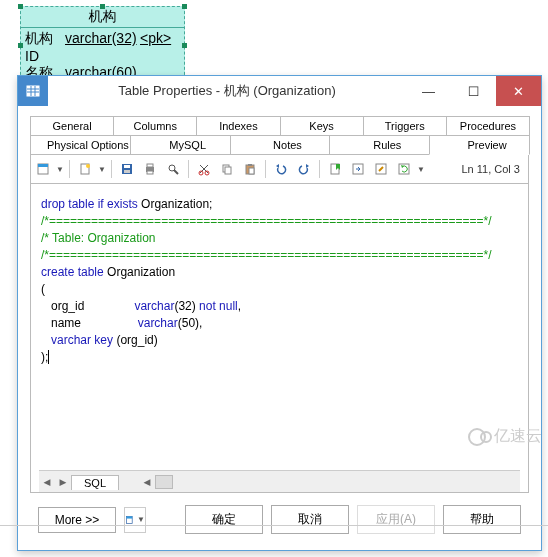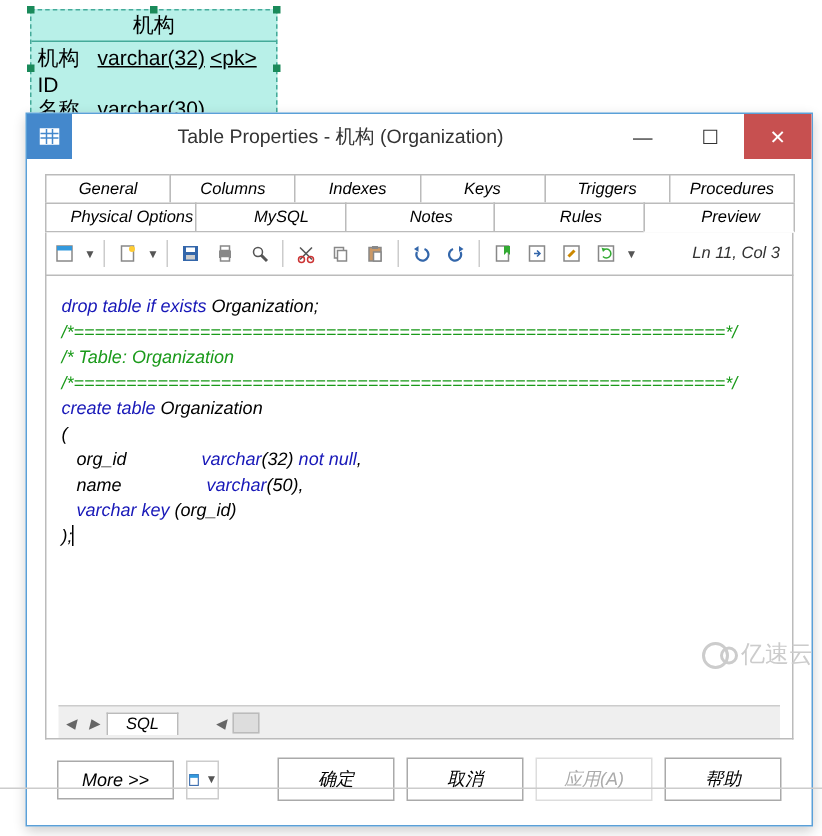--- a/index.html
+++ b/index.html
@@ -18,21 +18,21 @@
 
 .dialog { position: absolute; left: 17px; top: 75px; width: 525px; border: 1px solid #5aa0d8; background: #fff; box-shadow: 0 3px 8px rgba(0,0,0,0.2); }
 .titlebar { display: flex; align-items: center; height: 30px; background: #fff; }
 .titlebar-icon { width: 30px; height: 30px; background: #4488cc; display: flex; align-items: center; justify-content: center; }
 .titlebar-icon svg { width: 14px; height: 14px; }
 .titlebar-text { flex: 1; text-align: center; font-size: 13px; color: #333; }
 .winbtn { width: 45px; height: 30px; display: flex; align-items: center; justify-content: center; font-family: Arial; }
 .winbtn.close { background: #c75050; color: #fff; font-size: 13px; }
 .winbtn.min, .winbtn.max { color: #333; font-size: 13px; }
 
-.dlg-body { padding: 10px 12px 12px; font-style: italic; }
+.dlg-body { padding: 10px 12px 12px; }
 
 
 .tabs { border-bottom: 1px solid #bbb; }
 .tab-row { display: flex; }
 .tab { flex: 1; border: 1px solid #bbb; border-bottom: none; background: #fff; font-size: 11px; padding: 3px 0; text-align: center; margin-right: -1px; cursor: pointer; }
 .tab-row.row2 .tab { flex: 1.2; padding-left: 15px; }
 .tab.active { background: #fff; position: relative; z-index: 2; border-bottom: 1px solid #fff; margin-bottom: -1px; }
 
 
 .toolbar { display: flex; align-items: center; padding: 4px 2px; gap: 3px; border: 1px solid #bbb; border-top: none; background: #fff; }
@@ -77,21 +77,21 @@
 <div class="erd">
   <div class="erd-title">机构</div>
   <div class="erd-body">
     <div class="erd-row">
       <span>机构ID</span>
       <span>varchar(32)</span>
       <span>&lt;pk&gt;</span>
     </div>
     <div class="erd-row">
       <span>名称</span>
-      <span>varchar(30)</span>
+      <span>varchar(60)</span>
       <span></span>
     </div>
   </div>
   <div class="erd-handle" style="left:-3px;top:-3px"></div>
   <div class="erd-handle" style="right:-3px;top:-3px"></div>
   <div class="erd-handle" style="left:-3px;bottom:-3px"></div>
   <div class="erd-handle" style="right:-3px;bottom:-3px"></div>
   <div class="erd-handle" style="left:50%;top:-3px;margin-left:-3px"></div>
   <div class="erd-handle" style="left:50%;bottom:-3px;margin-left:-3px"></div>
   <div class="erd-handle" style="left:-3px;top:50%;margin-top:-3px"></div>

